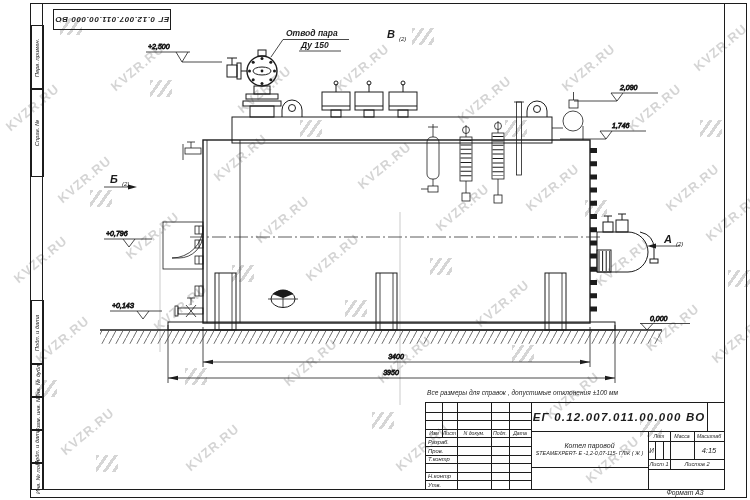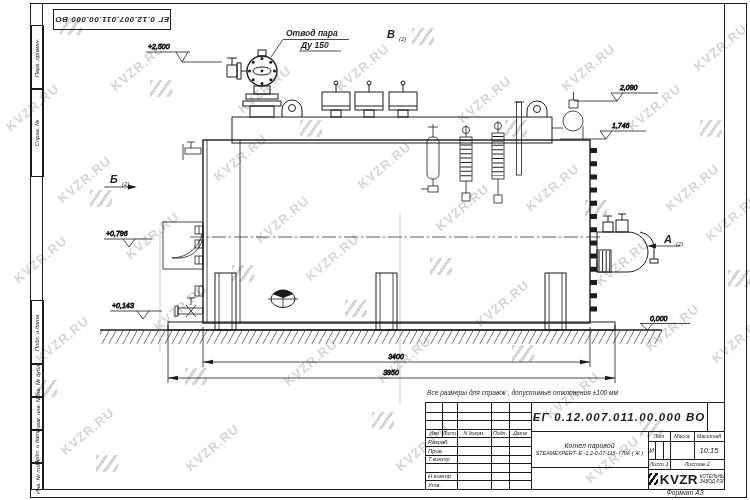--- a/index.html
+++ b/index.html
@@ -442,30 +442,20 @@
 
     <div class="cell c-prod" style="left:105px;top:28px;width:117px;height:36px">
       <span class="c-p1">Котел паровой</span>
       <span class="c-p2">STEAMEXPERT- Е -1,2-0,07-115- ГЛЖ ( Ж )</span>
     </div>
 
     <div class="cell c-h" style="left:222px;top:28px;width:22px;height:10px">Лит</div>
     <div class="cell c-h" style="left:244px;top:28px;width:24px;height:10px">Масса</div>
     <div class="cell c-h" style="left:268px;top:28px;width:30px;height:10px">Масштаб</div>
     <div class="cell c-lit" style="left:222px;top:38px;width:7px;height:18px">И</div>
-    <div class="cell c-scale" style="left:268px;top:38px;width:30px;height:18px">10:15</div>
+    <div class="cell c-scale" style="left:268px;top:38px;width:30px;height:18px">4:15</div>
     <div class="cell c-sh" style="left:222px;top:56px;width:22px;height:10px">Лист  1</div>
     <div class="cell c-sh" style="left:244px;top:56px;width:54px;height:10px">Листов  2</div>
 
-    <div class="cell" style="left:222px;top:66px;width:76px;height:20px">
-      <div class="logo-row">
-        <div class="logo-glyph"></div>
-        <span class="logo-word">KVZR</span>
-        <span class="logo-cap">
-          <span>КОТЕЛЬНЫЙ</span>
-          <span>ЗАВОД РЭП</span>
-        </span>
-      </div>
-    </div>
   </div>
 
   <div class="fmt">Формат А3</div>
 </div>
 
 </body></html>

